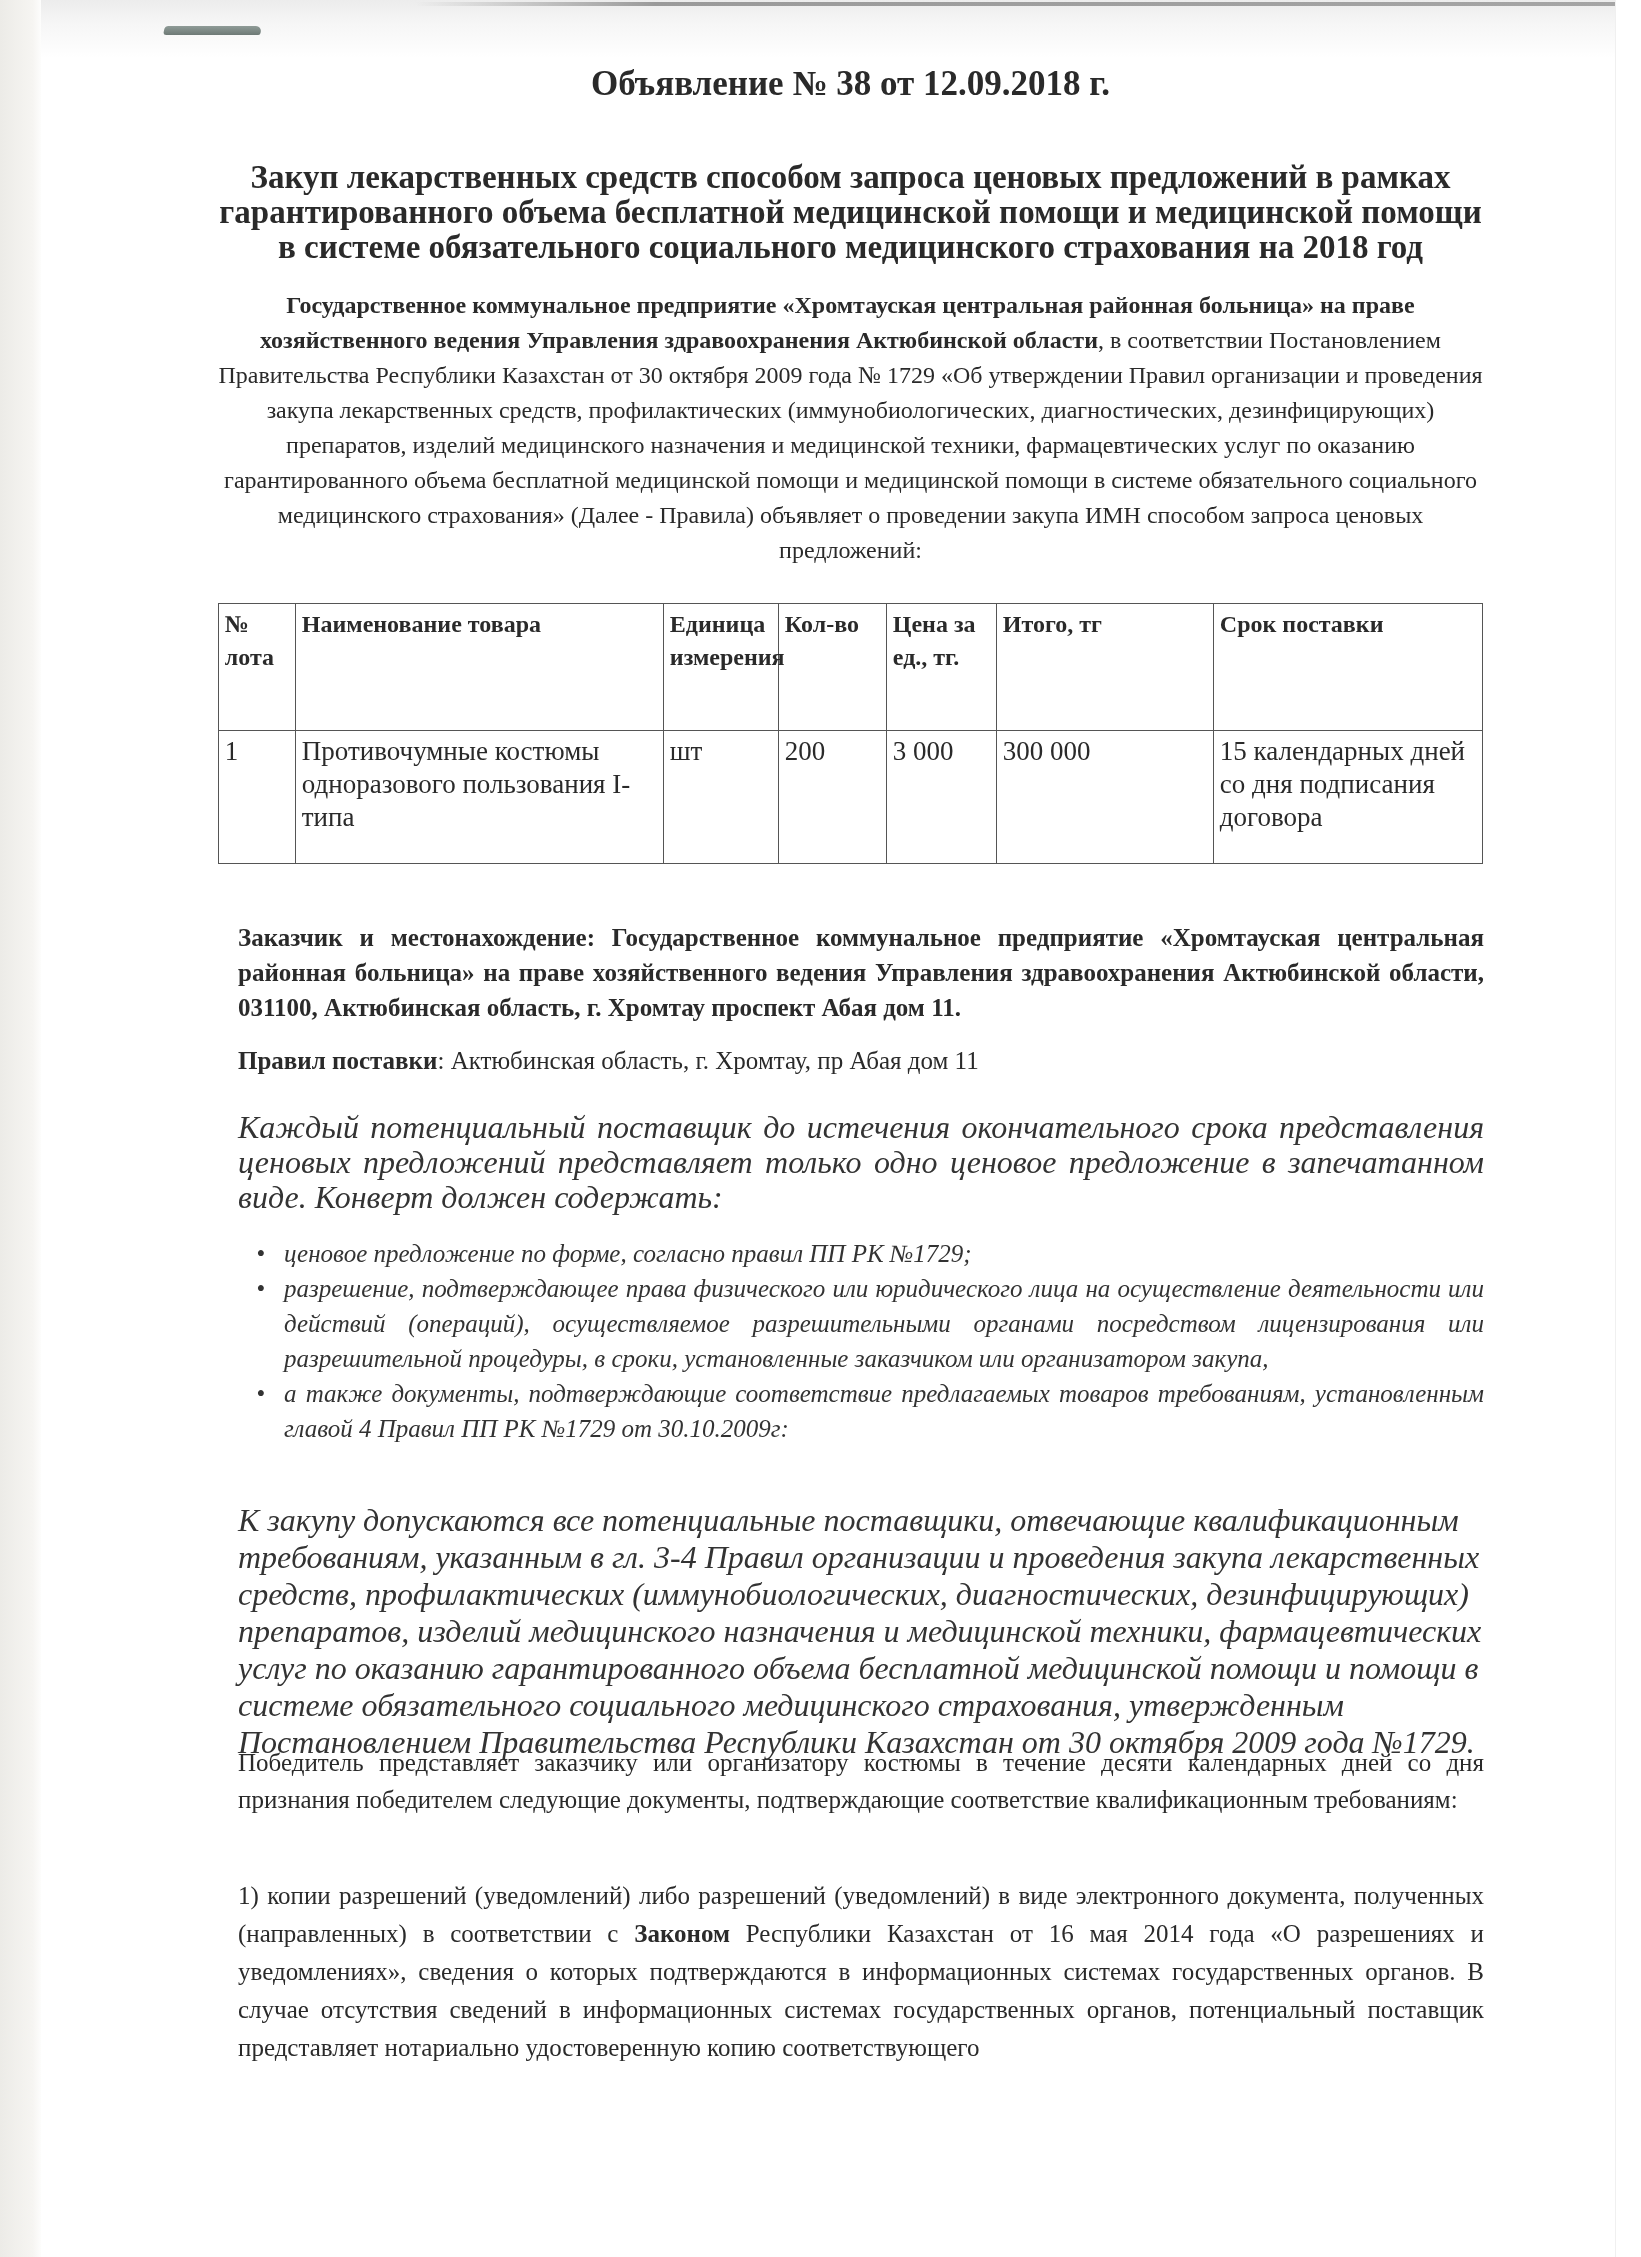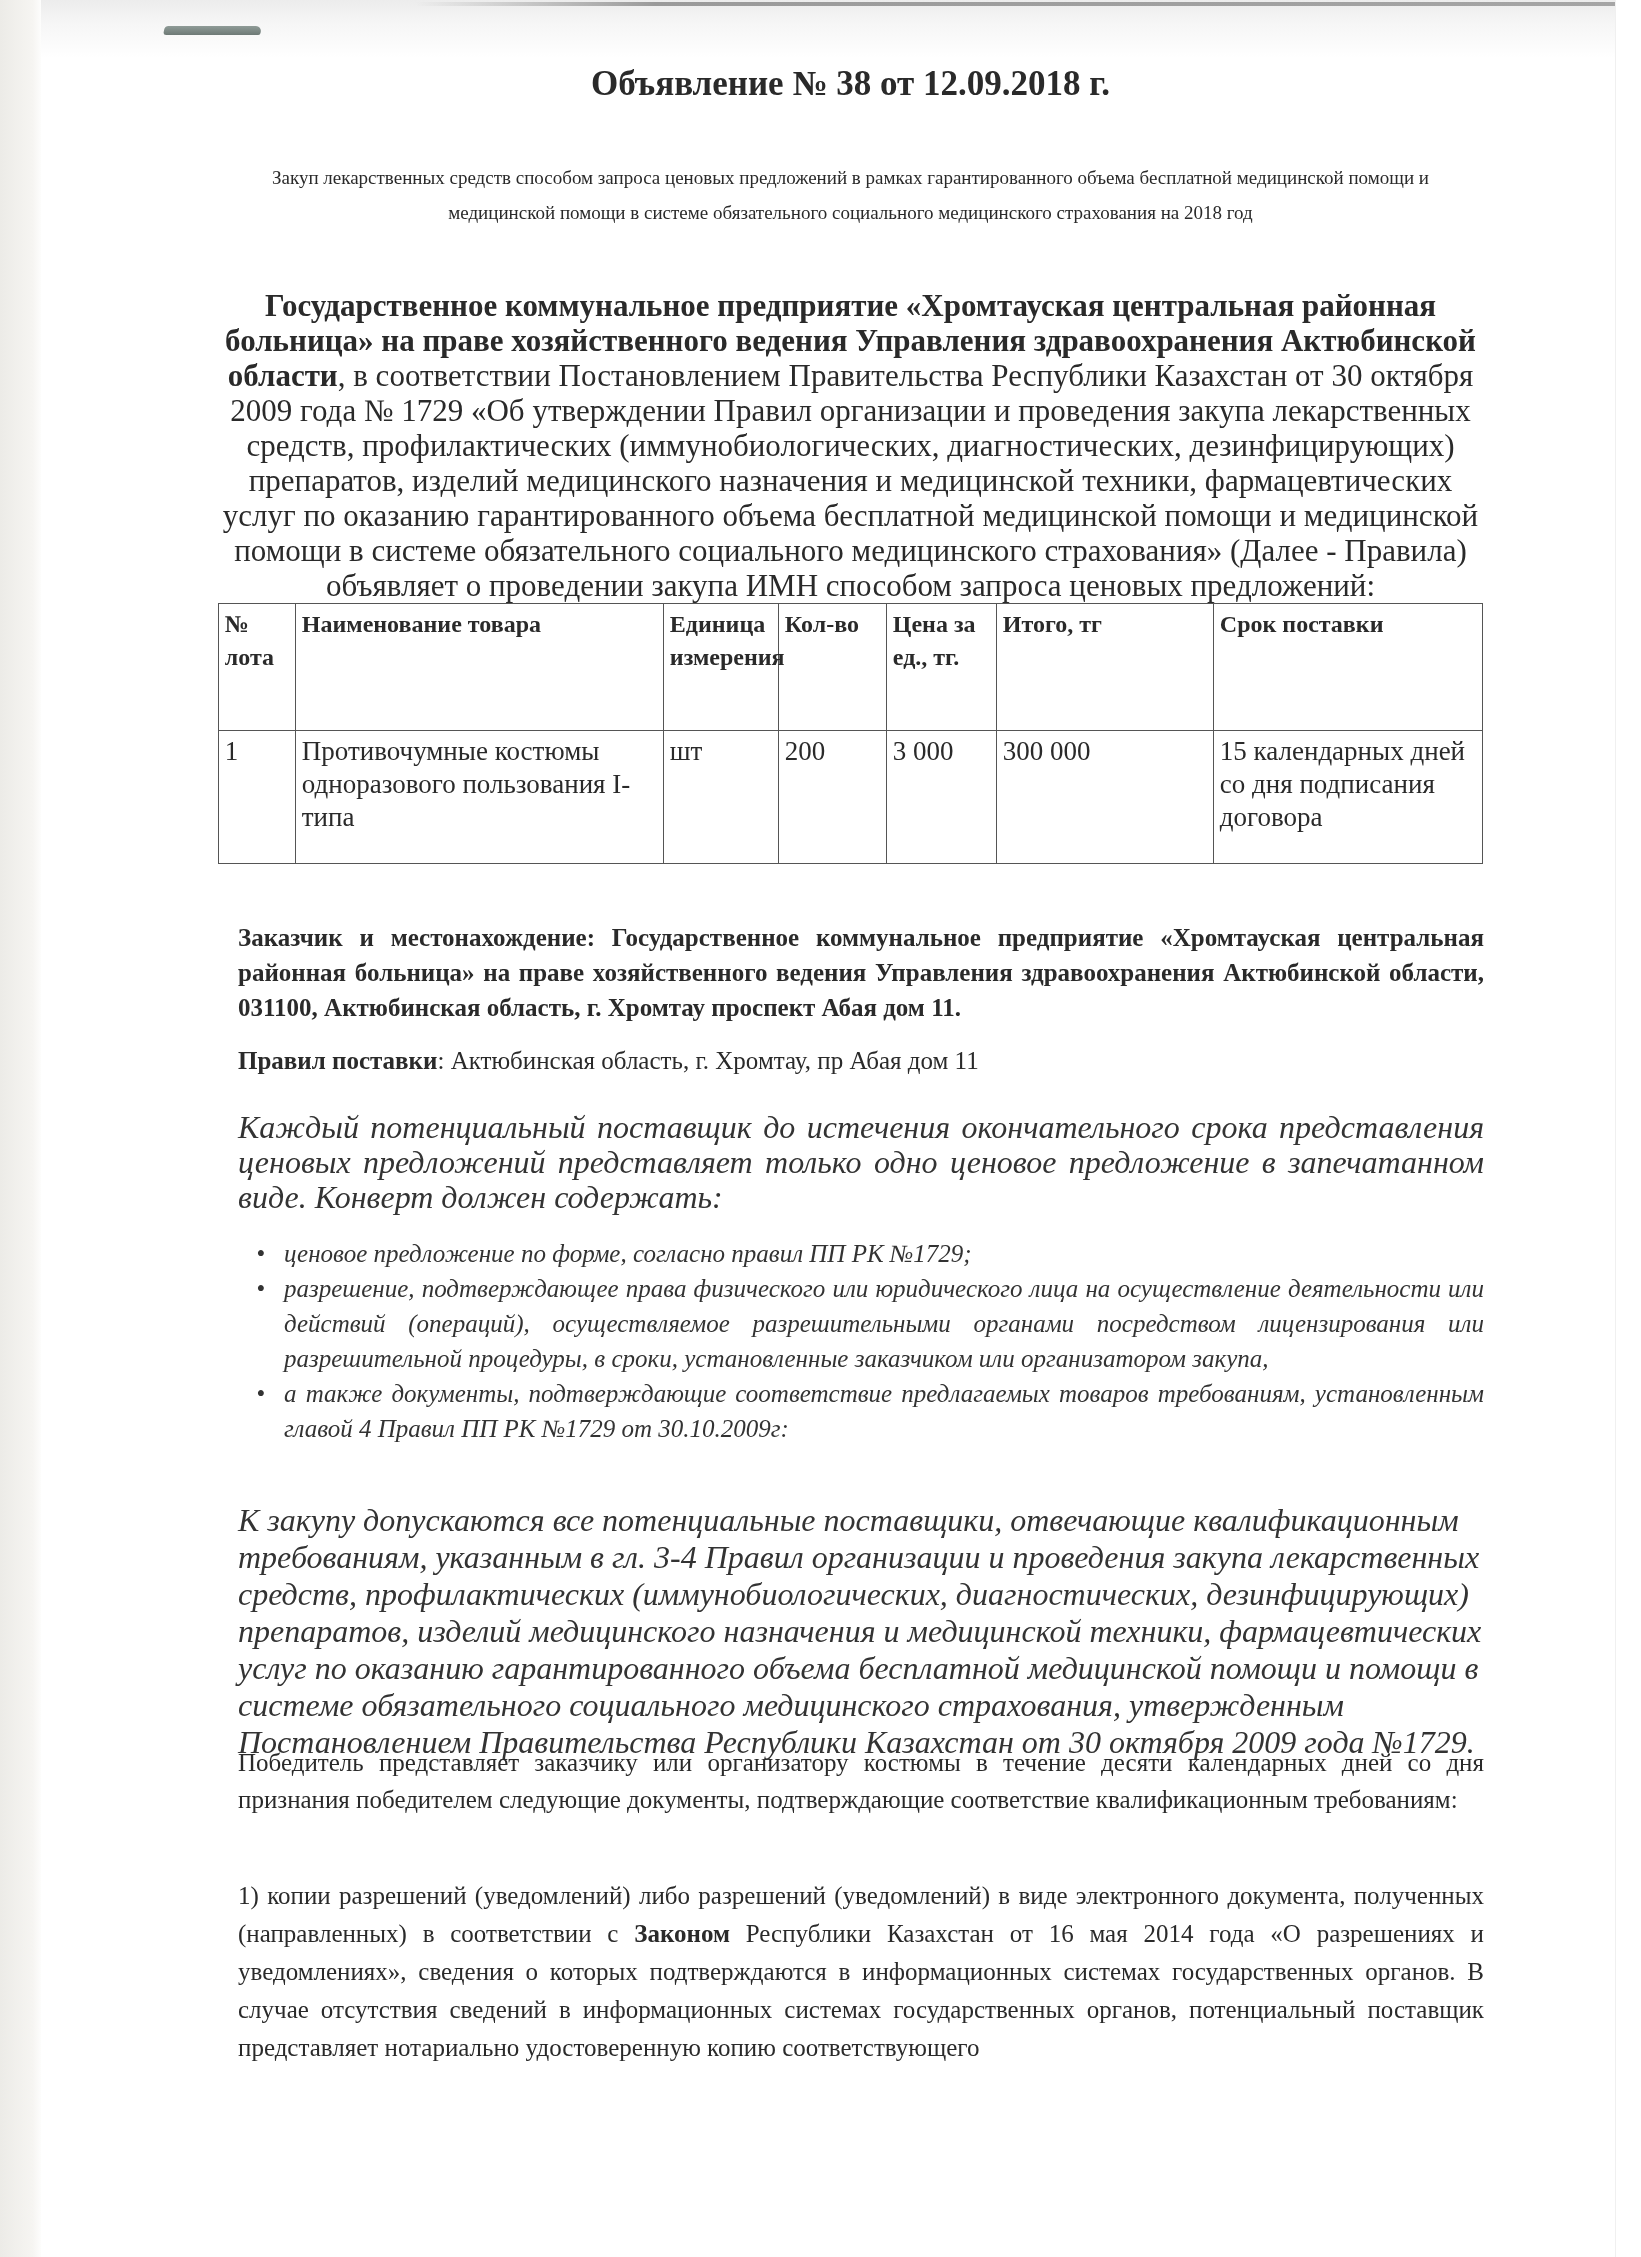--- a/index.html
+++ b/index.html
@@ -33,25 +33,25 @@
     }
     .center { text-align: center; }
     .abs { position: absolute; }
 
     .title {
       left: 218px; width: 1265px; top: 67px;
       font-weight: bold; font-size: 35px; line-height: 33px;
     }
     .subtitle {
       left: 218px; width: 1265px; top: 160px;
-      font-weight: normal; font-size: 19px; line-height: 35px;
+      font-weight: bold; font-size: 33px; line-height: 35px;
     }
     .org-block {
       left: 218px; width: 1265px; top: 288px;
-      font-size: 31px; line-height: 35px;
+      font-size: 24px; line-height: 35px;
     }
     .org-block b { font-weight: bold; }
 
     table.lots {
       position: absolute; left: 218px; top: 603px; width: 1265px;
       border-collapse: collapse; font-size: 24px; line-height: 33px;
       table-layout: fixed;
     }
     table.lots th, table.lots td {
       border: 1.9px solid #555; vertical-align: top; padding: 3.9px 5.8px;

